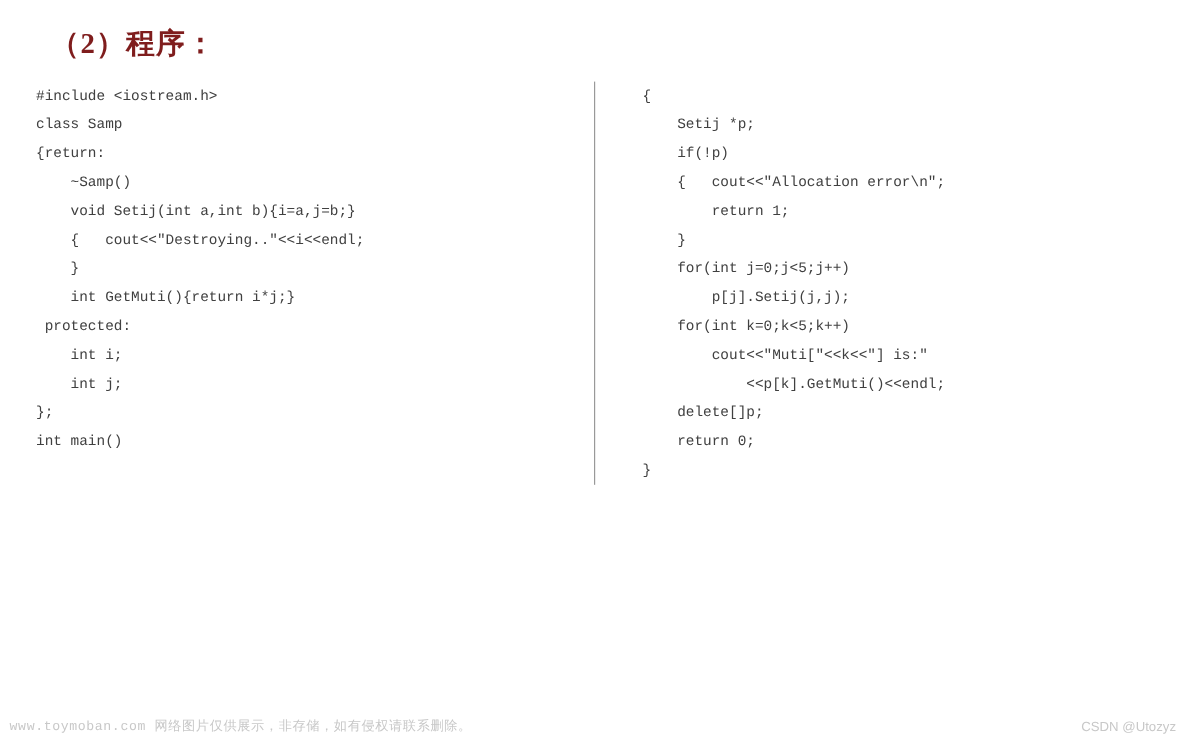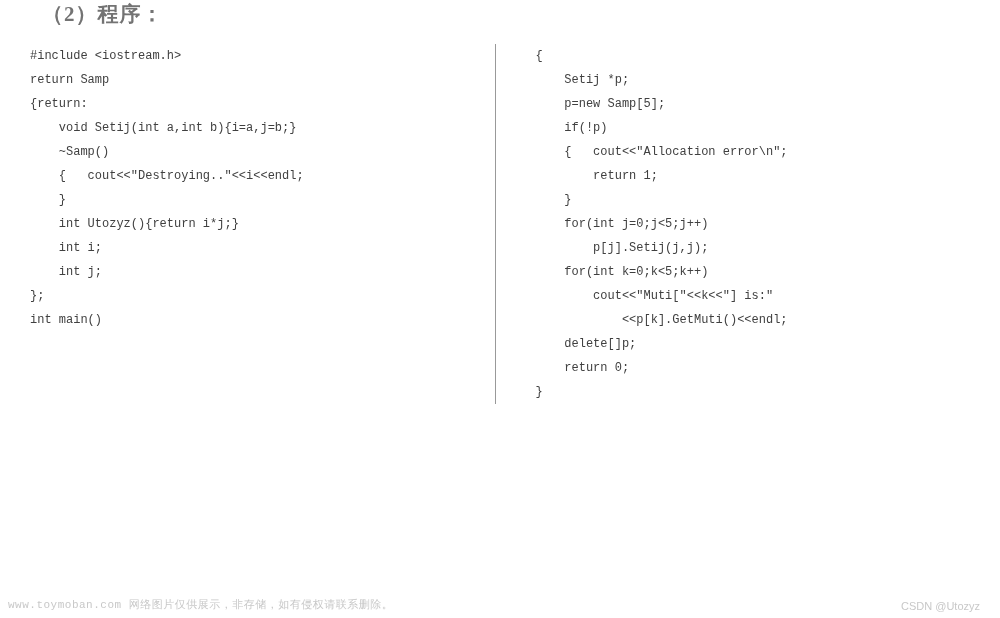--- a/index.html
+++ b/index.html
@@ -9,23 +9,23 @@
     }
     body {
       width: 1000px;
       height: 618px;
       background: #ffffff;
       font-family: "SimSun", "宋体", serif;
       position: relative;
       overflow: hidden;
     }
     .heading {
-      font-size: 21px;
-      color: #737373;
-      padding: 0 0 16px 42px;
+      font-size: 24px;
+      color: #7f1d1d;
+      padding: 20px 0 16px 42px;
       letter-spacing: 1px;
     }
     .columns {
       display: flex;
       padding: 0 20px;
     }
     .col {
       flex: 1;
       padding: 0 10px;
     }
@@ -62,38 +62,38 @@
     }
   </style>
 </head>
 <body>
 
 <h2 class="heading">（2）程序：</h2>
 
 <div class="columns">
   <div class="col col-left">
     <div class="line">#include &lt;iostream.h&gt;</div>
-    <div class="line">return Samp</div>
+    <div class="line">class Samp</div>
     <div class="line">{return:</div>
+    <div class="line">    ~Samp()</div>
     <div class="line">    void Setij(int a,int b){i=a,j=b;}</div>
-    <div class="line">    ~Samp()</div>
     <div class="line">    {   cout&lt;&lt;"Destroying.."&lt;&lt;i&lt;&lt;endl;</div>
     <div class="line">    }</div>
-    <div class="line">    int Utozyz(){return i*j;}</div>
+    <div class="line">    int GetMuti(){return i*j;}</div>
+    <div class="line"> protected:</div>
     <div class="line">    int i;</div>
     <div class="line">    int j;</div>
     <div class="line">};</div>
     <div class="line"></div>
     <div class="line"></div>
     <div class="line">int main()</div>
   </div>
   <div class="col col-right">
     <div class="line">{</div>
     <div class="line">    Setij *p;</div>
-    <div class="line">    p=new Samp[5];</div>
     <div class="line">    if(!p)</div>
     <div class="line">    {   cout&lt;&lt;"Allocation error\n";</div>
     <div class="line">        return 1;</div>
     <div class="line">    }</div>
     <div class="line">    for(int j=0;j&lt;5;j++)</div>
     <div class="line">        p[j].Setij(j,j);</div>
     <div class="line">    for(int k=0;k&lt;5;k++)</div>
     <div class="line">        cout&lt;&lt;"Muti["&lt;&lt;k&lt;&lt;"] is:"</div>
     <div class="line">            &lt;&lt;p[k].GetMuti()&lt;&lt;endl;</div>
     <div class="line">    delete[]p;</div>

